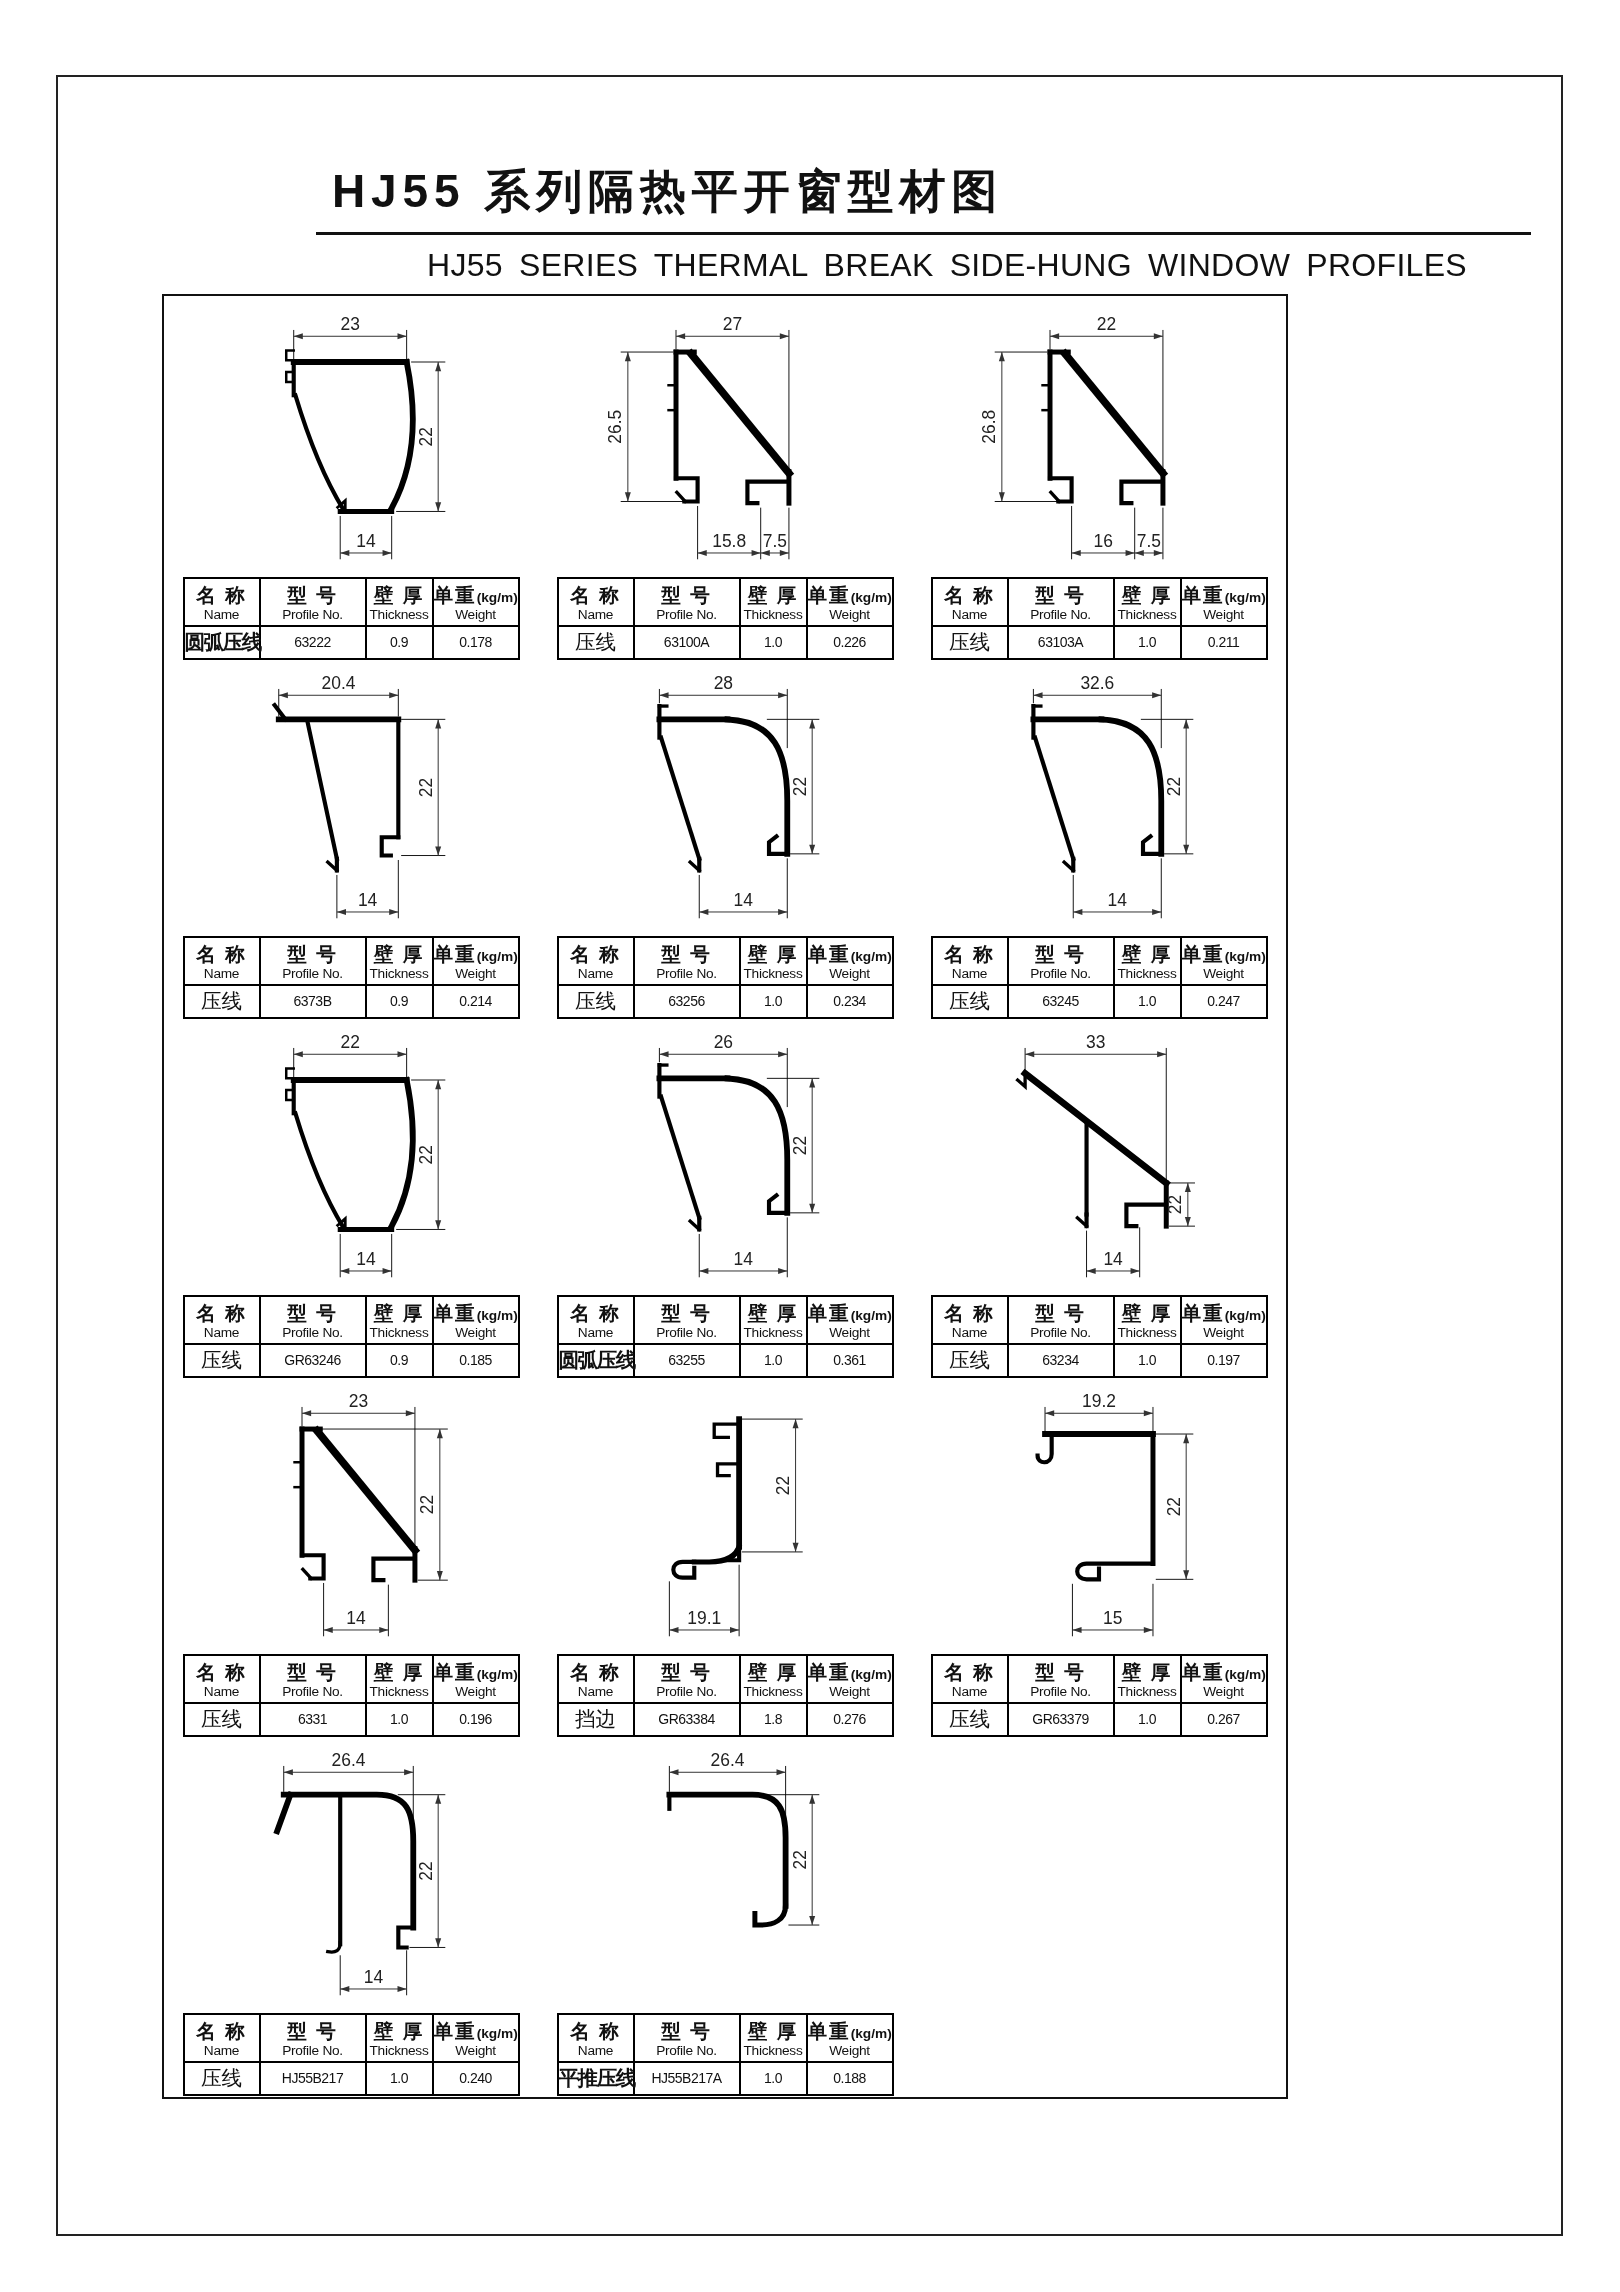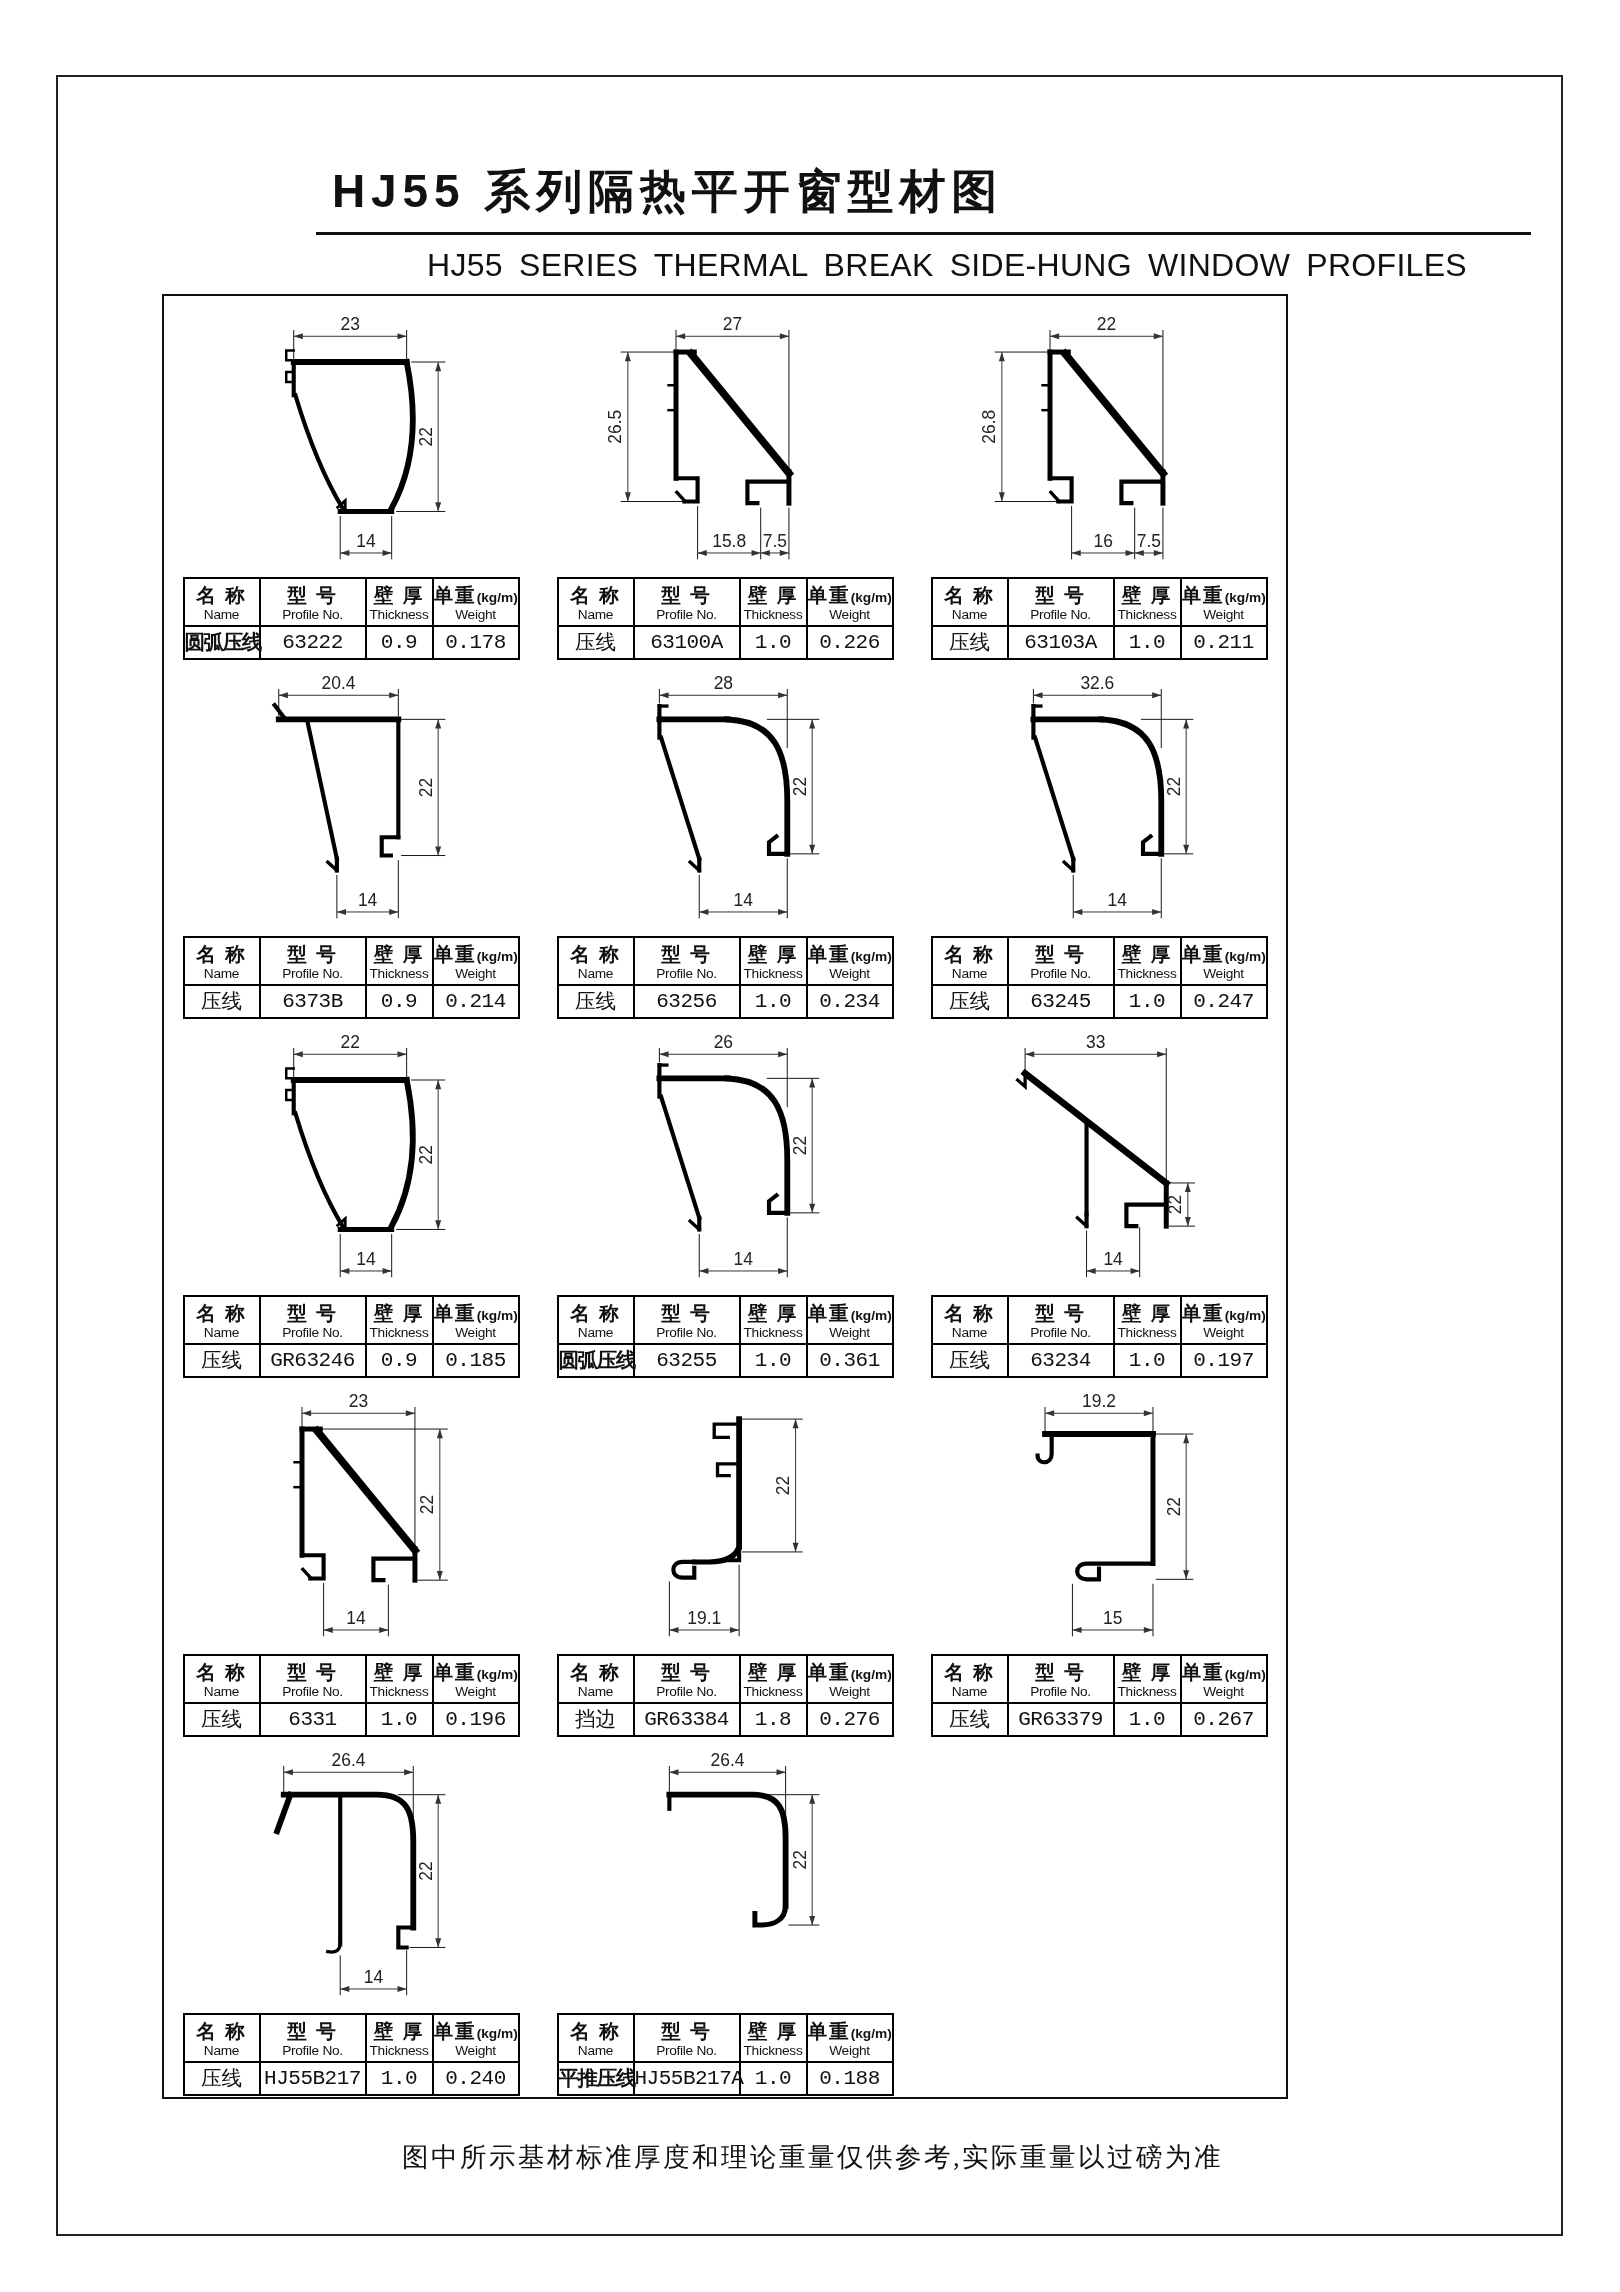--- a/index.html
+++ b/index.html
@@ -36,21 +36,21 @@
   .spec th:nth-child(2),.spec td:nth-child(2){width:104px;}
   .spec th:nth-child(3),.spec td:nth-child(3){width:65px;}
   .spec th:nth-child(4),.spec td:nth-child(4){width:84px;text-align:center;}
   .spec th{height:46px;font-weight:600;}
   .spec td{height:31px;}
   .cn{display:block;font-size:19.6px;line-height:1.15;letter-spacing:2px;white-space:nowrap;padding-top:2px;}
   .unit{font-size:13.7px;font-weight:700;letter-spacing:0;}
   .en{display:block;font-size:13.7px;font-weight:400;line-height:1.1;letter-spacing:-0.3px;white-space:nowrap;}
   td.name{font-size:20.6px;font-weight:400;white-space:nowrap;}
   td.name.b{font-weight:800;letter-spacing:-1.5px;}
-  td.mono{font-family:Liberation Mono, monospace;font-size:21px;letter-spacing:-0.5px;white-space:nowrap;}
+  td.mono{font-family:Liberation Sans, sans-serif;font-size:14px;letter-spacing:-0.5px;white-space:nowrap;}
   
   .footnote{position:absolute;left:162px;top:2139px;width:1301px;text-align:center;
             font-family:"Liberation Serif",serif;font-size:26.5px;letter-spacing:2.5px;}
 </style>
 </head>
 <body>
 
 <div class="page">
   <div class="frame"></div>
 
@@ -921,15 +921,14 @@
           <td class="name b">平推压线</td>
           <td class="mono">HJ55B217A</td>
           <td class="mono">1.0</td>
           <td class="mono">0.188</td>
         </tr>
       </tbody>
     </table>
   </section>
 </main>
 
-  <div class="footnote">图中所示基材标准厚度和理论重量仅供参考,实际重量以过磅为准</div>
 </div>
 
 
 </body></html>

